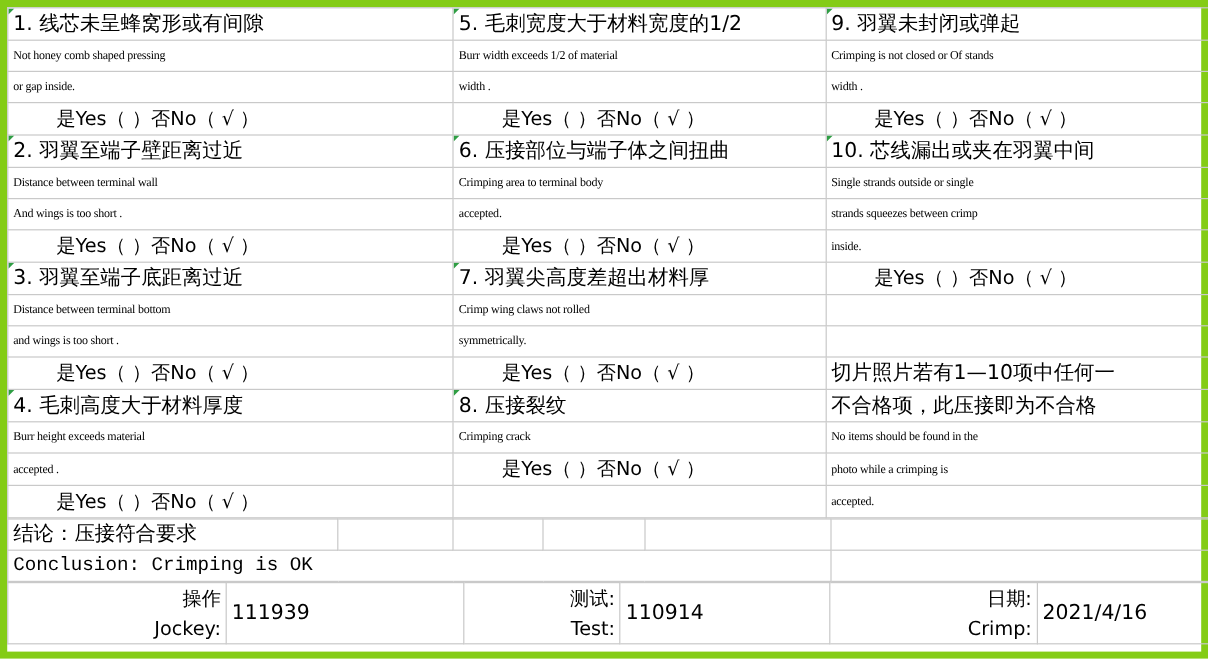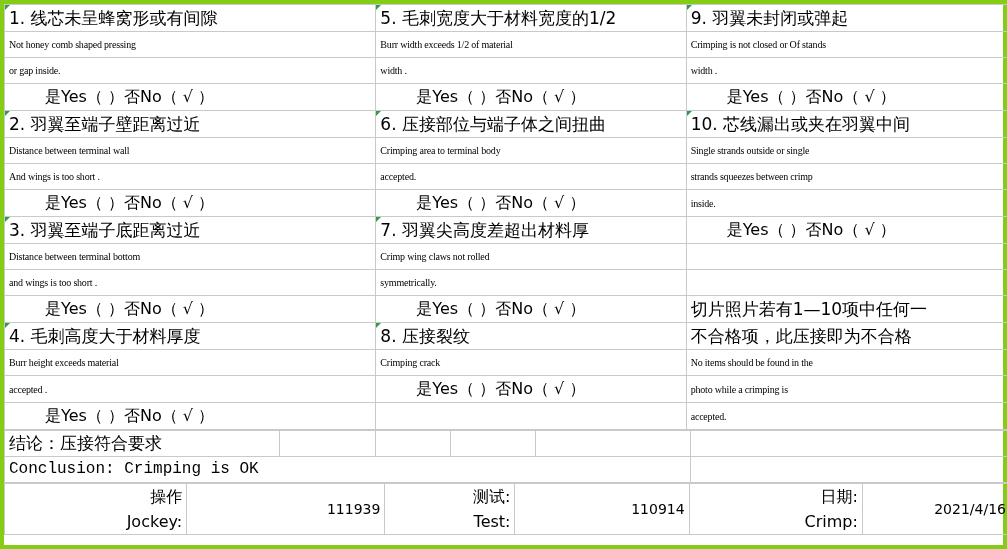--- a/index.html
+++ b/index.html
@@ -6,21 +6,21 @@
   body{
     width:1007px;height:549px;
     font-family:"Liberation Sans", sans-serif;
     color:#000;
     overflow:hidden;
   }
   .sheet{
     position:relative;
     width:1007px;height:549px;
     box-sizing:border-box;
-    border:4px solid #84cc16;
+    border:6px solid #84cc16;
   }
   table{
     border-collapse:collapse;
     width:1007px;
     table-layout:fixed;
   }
   td{
     border:1px solid #c9c9c9;
     vertical-align:middle;
     padding:0 4px;
@@ -68,23 +68,23 @@
     height:25px;
     text-align:center;
   }
   .foot .lab{
     font-size:16px;
     font-family:"DejaVu Sans", sans-serif;
     text-align:right;
   }
   .foot .lab .l2{display:block;}
   .foot .val{
-    font-size:14px;
-    font-family:"DejaVu Sans", sans-serif;
-    text-align:right;
+    font-size:17px;
+    font-family:"DejaVu Sans", sans-serif;
+    text-align:left;
   }
   .footrow td{height:48px;vertical-align:middle;}
   .lab-left{text-align:left;padding-left:6px;}
 </style>
 </head>
 <body>
 
 <div class="sheet">
   <table>
     <colgroup>

